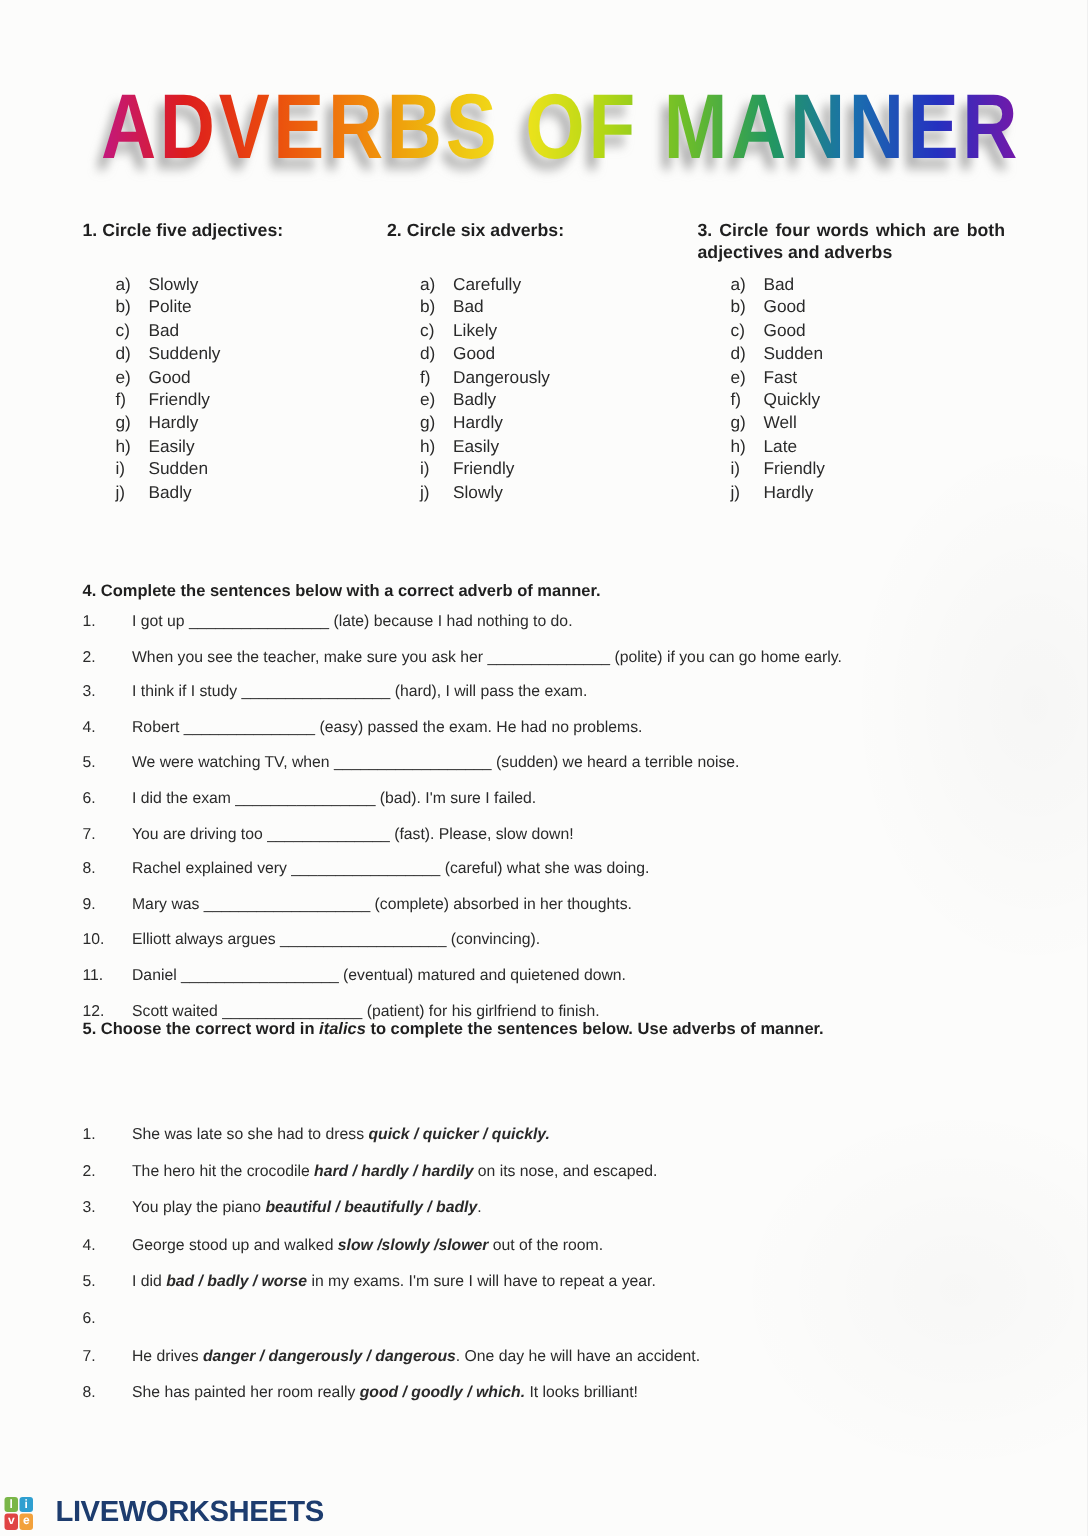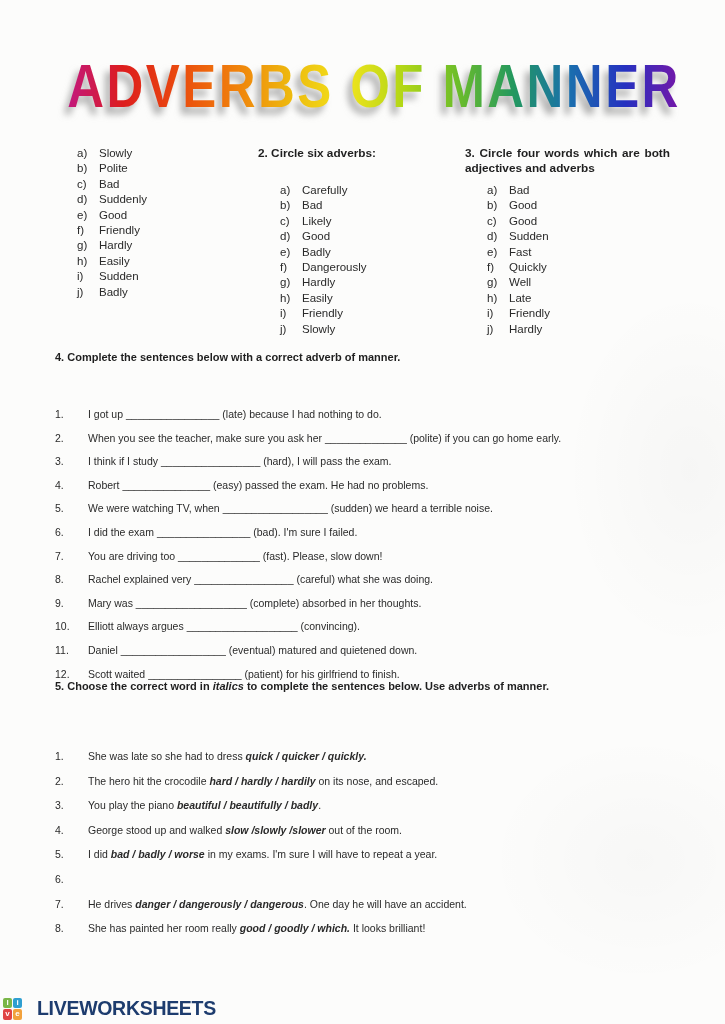--- a/index.html
+++ b/index.html
@@ -38,21 +38,21 @@
   .col-heading {
     font-weight:bold; font-size:11.8px; line-height:14.5px;
     height:37px; box-sizing:border-box; color:#1f1f1f;
   }
   .col:nth-child(3) .col-heading { text-align:justify; width:205px; }
   .word-row { padding-left:22px; font-size:11.5px; line-height:15.4px; white-space:nowrap; }
   .word-row .letter { display:inline-block; width:22px; }
 
   
   .sec-heading { position:absolute; left:55px; font-weight:bold; font-size:11px; color:#1f1f1f; white-space:nowrap; }
-  .sec4-heading { top:351px; }
+  .sec4-heading { top:388px; }
   .sec5-heading { top:680px; }
   .sec5-heading .ital { font-style:italic; }
 
   
   .fill-list { position:absolute; top:408px; left:55px; width:640px; }
   .fill-row { display:flex; font-size:10.5px; height:23.6px; white-space:nowrap; }
   .fill-row .num, .choose-row .num { width:33px; flex:0 0 33px; }
   .blank { letter-spacing:0; }
 
   
@@ -73,39 +73,40 @@
 <body>
 
 <div class="page">
 
   <div class="title-wrap">
     <span class="title" id="title" style="background-image: linear-gradient(90deg, rgb(194, 24, 126), rgb(221, 29, 29), rgb(234, 74, 14), rgb(240, 128, 12), rgb(238, 185, 14), rgb(242, 228, 28), rgb(179, 215, 22), rgb(108, 189, 42), rgb(35, 152, 95), rgb(26, 111, 174), rgb(37, 49, 192), rgb(119, 23, 168));">ADVERBS OF MANNER</span>
   </div>
 
   <div class="columns" id="columns">
       <div class="col">
+        <div class="col-heading">1. Circle five adjectives:</div>
         <div class="word-row"><span class="letter">a)</span><span class="word">Slowly</span></div>
         <div class="word-row"><span class="letter">b)</span><span class="word">Polite</span></div>
         <div class="word-row"><span class="letter">c)</span><span class="word">Bad</span></div>
         <div class="word-row"><span class="letter">d)</span><span class="word">Suddenly</span></div>
         <div class="word-row"><span class="letter">e)</span><span class="word">Good</span></div>
         <div class="word-row"><span class="letter">f)</span><span class="word">Friendly</span></div>
         <div class="word-row"><span class="letter">g)</span><span class="word">Hardly</span></div>
         <div class="word-row"><span class="letter">h)</span><span class="word">Easily</span></div>
         <div class="word-row"><span class="letter">i)</span><span class="word">Sudden</span></div>
         <div class="word-row"><span class="letter">j)</span><span class="word">Badly</span></div>
       </div>
       <div class="col">
         <div class="col-heading">2. Circle six adverbs:</div>
         <div class="word-row"><span class="letter">a)</span><span class="word">Carefully</span></div>
         <div class="word-row"><span class="letter">b)</span><span class="word">Bad</span></div>
         <div class="word-row"><span class="letter">c)</span><span class="word">Likely</span></div>
         <div class="word-row"><span class="letter">d)</span><span class="word">Good</span></div>
+        <div class="word-row"><span class="letter">f)</span><span class="word">Dangerously</span></div>
         <div class="word-row"><span class="letter">e)</span><span class="word">Badly</span></div>
-        <div class="word-row"><span class="letter">f)</span><span class="word">Dangerously</span></div>
         <div class="word-row"><span class="letter">g)</span><span class="word">Hardly</span></div>
         <div class="word-row"><span class="letter">h)</span><span class="word">Easily</span></div>
         <div class="word-row"><span class="letter">i)</span><span class="word">Friendly</span></div>
         <div class="word-row"><span class="letter">j)</span><span class="word">Slowly</span></div>
       </div>
       <div class="col">
         <div class="col-heading">3. Circle four words which are both adjectives and adverbs</div>
         <div class="word-row"><span class="letter">a)</span><span class="word">Bad</span></div>
         <div class="word-row"><span class="letter">b)</span><span class="word">Good</span></div>
         <div class="word-row"><span class="letter">c)</span><span class="word">Good</span></div>

